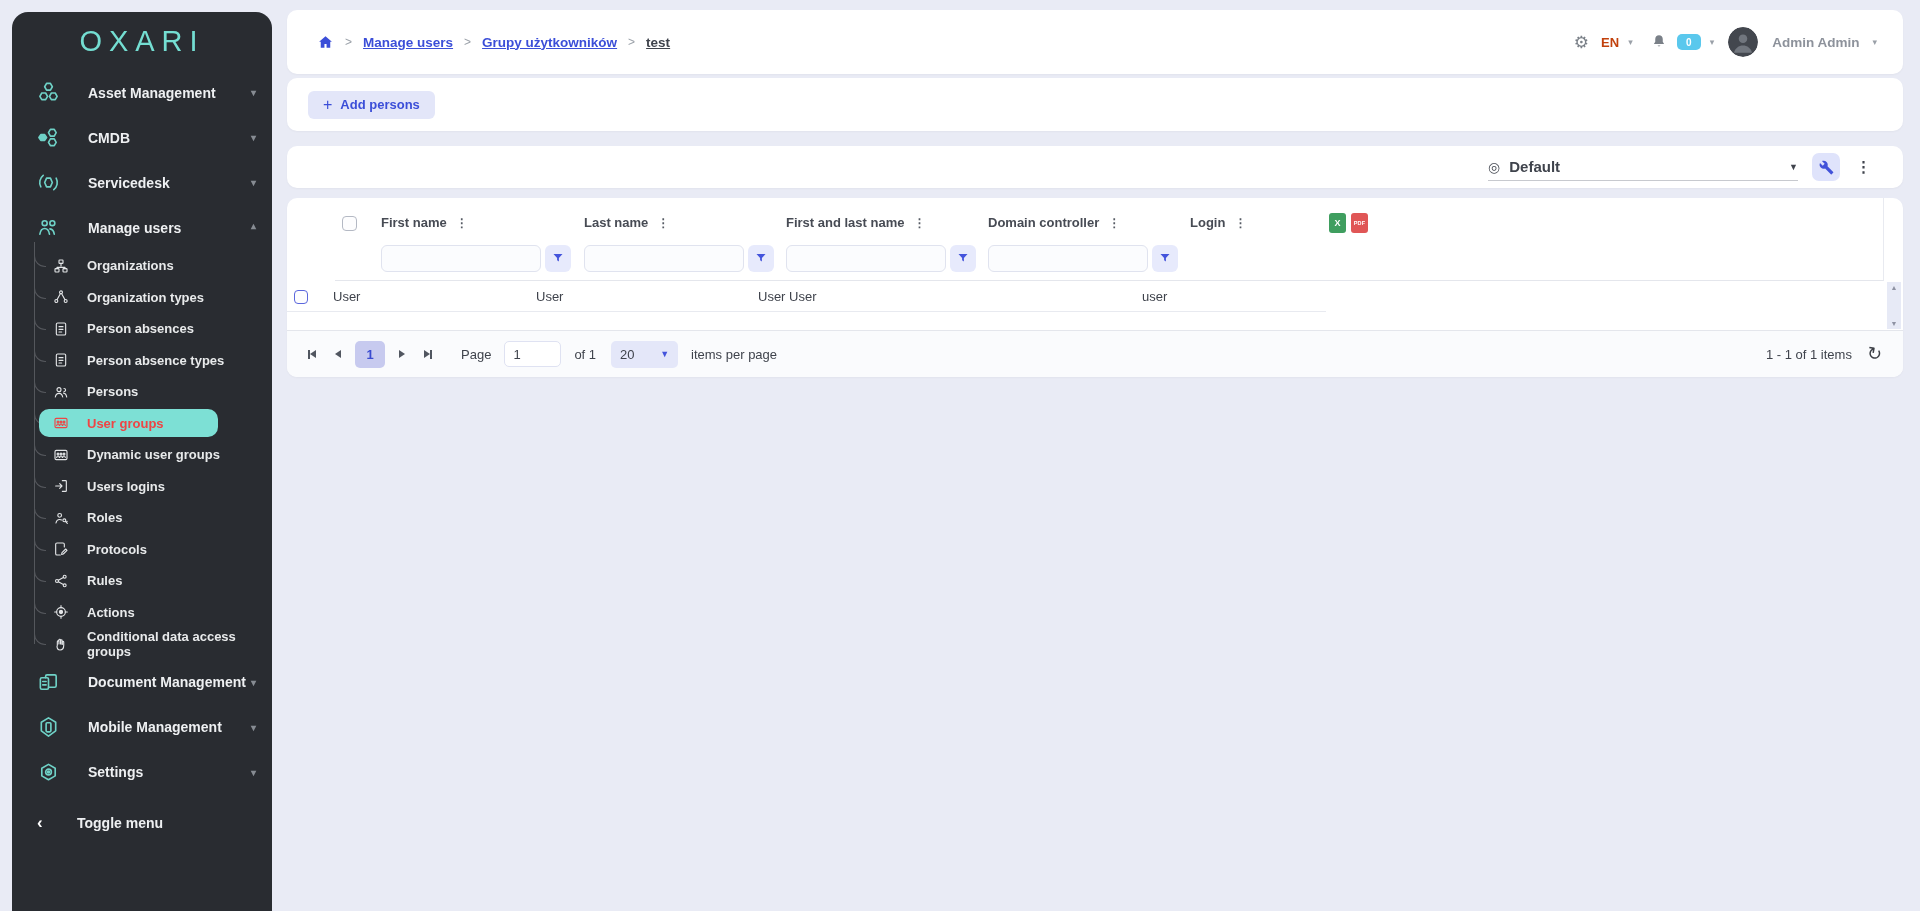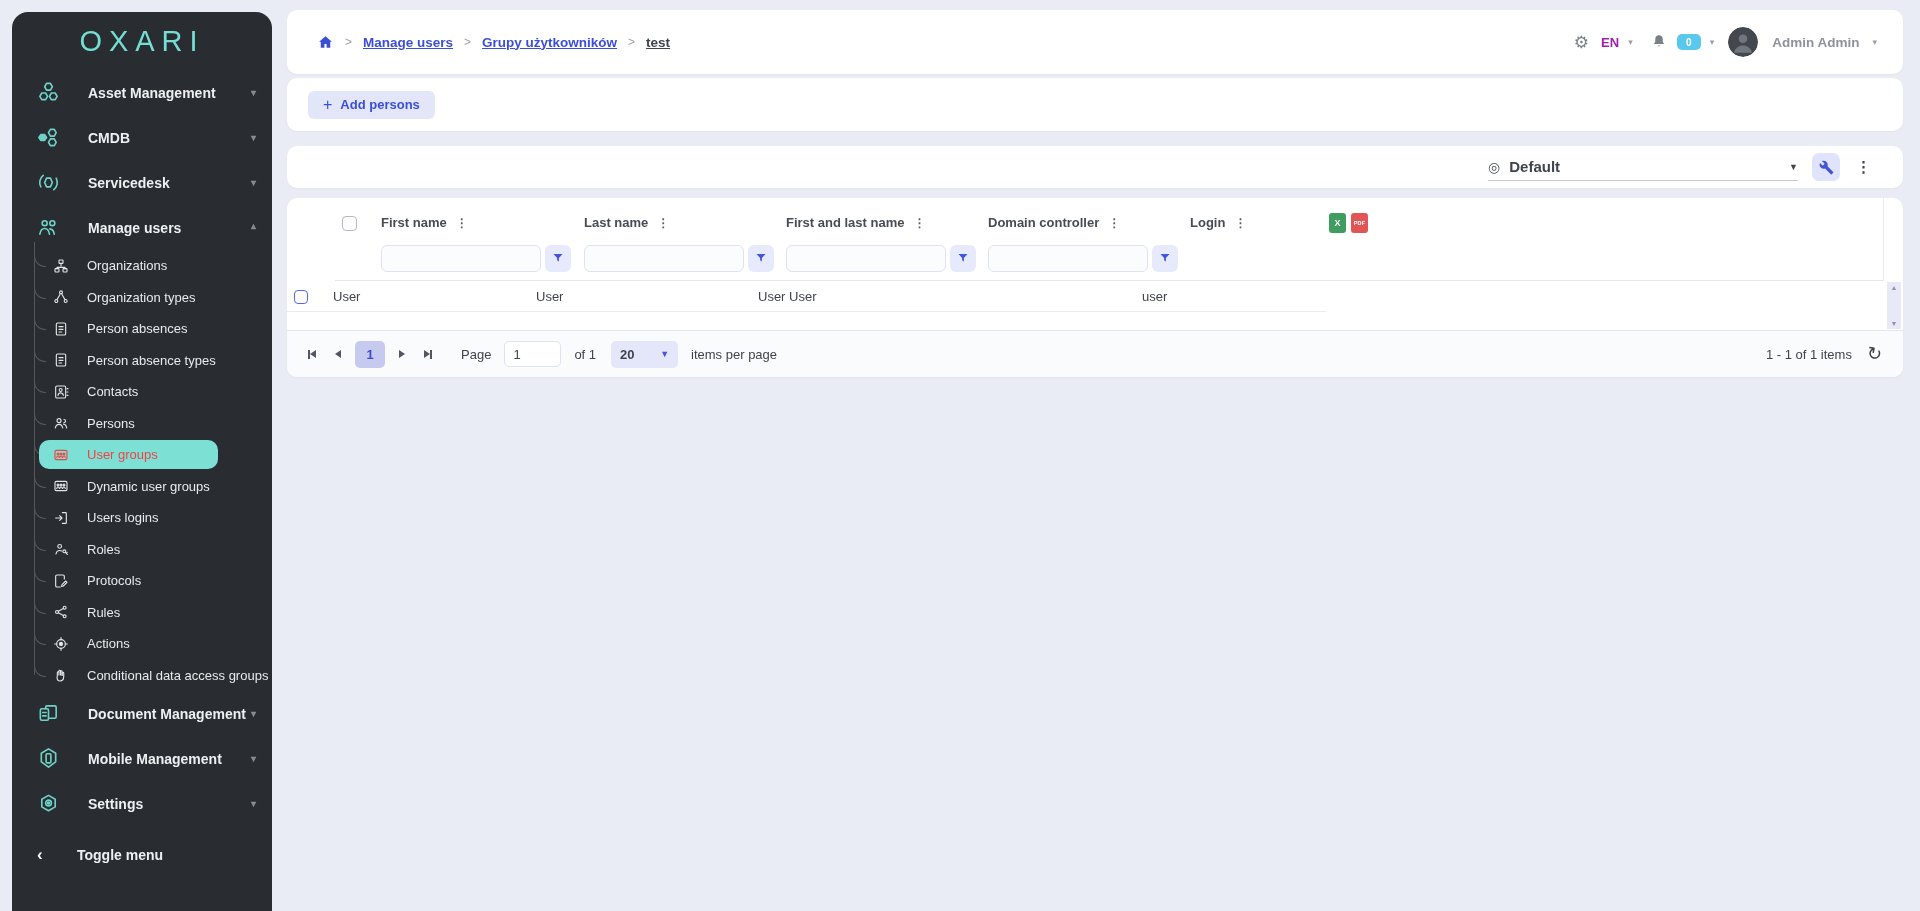--- a/index.html
+++ b/index.html
@@ -14,21 +14,21 @@
   .nav-top { height:45px; display:flex; align-items:center; padding:0 16px 0 25px;
              color:#eef0f2; font-size:14px; font-weight:700; cursor:pointer; }
   .nav-top .ic { width:23px; height:23px; margin-right:17px; color:#6fd2c7; flex:none; }
   .nav-lbl { flex:1;margin-left:11px; }
   .chev { color:#878c93; font-size:10px; }
   .chev.up { transform:rotate(180deg); }
   .submenu { position:relative; }
   .submenu::before { content:''; position:absolute; left:21.5px; top:2px; bottom:16px;
                      width:0; border-left:1.5px solid #54575c; }
   .nav-sub { position:relative; height:31.5px; display:flex; align-items:center;
-             padding-left:41px; color:#e8eaeb; font-size:13px; font-weight:400; cursor:pointer; }
+             padding-left:41px; color:#e8eaeb; font-size:13px; font-weight:700; cursor:pointer; }
   .nav-sub::before { content:''; position:absolute; left:21.5px; top:-8px; width:11px; height:24px;
                      border-left:1.5px solid #54575c; border-bottom:1.5px solid #54575c;
                      border-bottom-left-radius:11px; }
   .nav-sub .ic { width:16px; height:16px; margin-right:18px; color:#e3e5e7; flex:none; position:relative; z-index:1; }
   .nav-sub .sub-lbl { position:relative; z-index:1; }
   .nav-sub.selected::after { content:''; position:absolute; left:27px; right:54px; top:1px; bottom:2px;
                              background:#7de0d5; border-radius:10px; }
   .nav-sub.selected, .nav-sub.selected .ic { color:#ef4444; }
   .toggle-row { height:45px; margin-top:6px; display:flex; align-items:center; padding:0 25px;
                 color:#eef0f2; font-size:14px; font-weight:700; cursor:pointer; }
@@ -45,21 +45,21 @@
   .crumbs { display:flex; align-items:center; gap:11px; font-size:13.5px; font-weight:700; }
   .crumb-sep { color:#9aa0a8; font-size:12px; font-weight:400; }
   .crumb-link { color:#3b4ed8; text-decoration:underline; cursor:pointer; }
   .crumb-cur { color:#3f434c; text-decoration:underline; }
   .home-ic { width:17px; height:17px; color:#3b4ed8; cursor:pointer; }
   .home-ic svg { width:100%; height:100%; }
   .hdr-right { display:flex; align-items:center; gap:9px; }
   .ghost-ic { width:18px; height:18px; color:#7a8088; cursor:pointer; }
   .ghost-ic svg { width:100%; height:100%; }
   .gear-glyph { font-size:17px; color:#7a8088; line-height:1; cursor:pointer; }
-  .lang { font-size:13px; color:#a21caf; font-weight:600; margin-left:3px; cursor:pointer; }
+  .lang { font-size:13px; color:#c2410c; font-weight:600; margin-left:3px; cursor:pointer; }
   .sm-chev { font-size:9px; color:#9aa0a8; cursor:pointer; }
   .badge { min-width:24px; height:16px; background:#5ac8ed; color:#fff; border-radius:5px;
            font-size:10px; font-weight:700; display:flex; align-items:center; justify-content:center;
            padding:0 6px; cursor:pointer; }
   .avatar { width:30px; height:30px; border-radius:50%; overflow:hidden; margin-left:5px; cursor:pointer; flex:none;}
   .avatar svg { width:100%; height:100%; }
   .uname { font-size:13.5px; color:#8d929b; font-weight:600; margin:0 4px 0 5px; }
 
   
   .card-add { top:78px; height:53px; display:flex; align-items:center; padding-left:21px; }
@@ -121,21 +121,21 @@
   .tri-r { border-left:6px solid #515660; }
   .bar { width:2px; height:9px; background:#515660; }
   .pg-cur { width:30px; height:27px; background:#c7caef; color:#3a4bd0; border-radius:5px;
             display:flex; align-items:center; justify-content:center; font-weight:600; cursor:default; }
   .pg-word { margin-left:24px; }
   .pg-input { width:57px; height:26px; margin-left:13px; border:1px solid #dfe2f2; border-radius:5px;
               font-family:inherit; font-size:13px; padding:0 8px; color:#3f434c; background:#fff; }
   .pg-of { margin-left:13px; }
   .pg-size { width:67px; height:27px; margin-left:15px; background:#e4e7f9; border-radius:5px;
              display:flex; align-items:center; padding:0 9px; cursor:pointer; }
-  .pg-size .val { flex:1;font-weight:bold; }
+  .pg-size .val { flex:1; }
   .pg-size .view-chev { color:#4454dc; }
   .pg-ipp { margin-left:13px; }
   .pg-right { margin-left:auto; display:flex; align-items:center; gap:15px; }
   .refresh { font-size:18px; color:#3c3f46; cursor:pointer; line-height:1; transform:rotate(10deg); }
 </style>
 </head>
 <body>
 
 <aside class="sidebar">
   <div class="logo">OXARI</div>
@@ -213,30 +213,20 @@
           <span class="sub-lbl">Person absences</span>
         </div>
         <div class="nav-sub">
           <span class="ic">
             <svg viewBox="0 0 24 24" fill="none" stroke="currentColor" stroke-width="1.7" stroke-linecap="round" stroke-linejoin="round">
               <rect x="5" y="3" width="14" height="18" rx="2"></rect>
               <path d="M9 8.5h6M9 12.5h6M9 16.5h4"></path>
             </svg>
           </span>
           <span class="sub-lbl">Person absence types</span>
-        </div>
-        <div class="nav-sub">
-          <span class="ic">
-            <svg viewBox="0 0 24 24" fill="none" stroke="currentColor" stroke-width="1.7" stroke-linecap="round" stroke-linejoin="round">
-              <rect x="4" y="3" width="15" height="18" rx="2"></rect>
-              <circle cx="11.5" cy="9" r="2.2"></circle>
-              <path d="M7.5 17c.5-2.4 2-3.6 4-3.6s3.5 1.2 4 3.6M21 7h1.5M21 12h1.5M21 17h1.5"></path>
-            </svg>
-          </span>
-          <span class="sub-lbl">Contacts</span>
         </div>
         <div class="nav-sub">
           <span class="ic">
             <svg viewBox="0 0 24 24" fill="none" stroke="currentColor" stroke-width="1.7" stroke-linecap="round" stroke-linejoin="round">
               <circle cx="9" cy="8.5" r="3"></circle>
               <path d="M3.5 19.5c.7-3.6 2.8-5.4 5.5-5.4s4.8 1.8 5.5 5.4M16.5 6.7a2.4 2.4 0 1 1 0 4.8M15.8 13.6c2.5.3 4.2 2.1 4.7 5.9"></path>
             </svg>
           </span>
           <span class="sub-lbl">Persons</span>
         </div>

